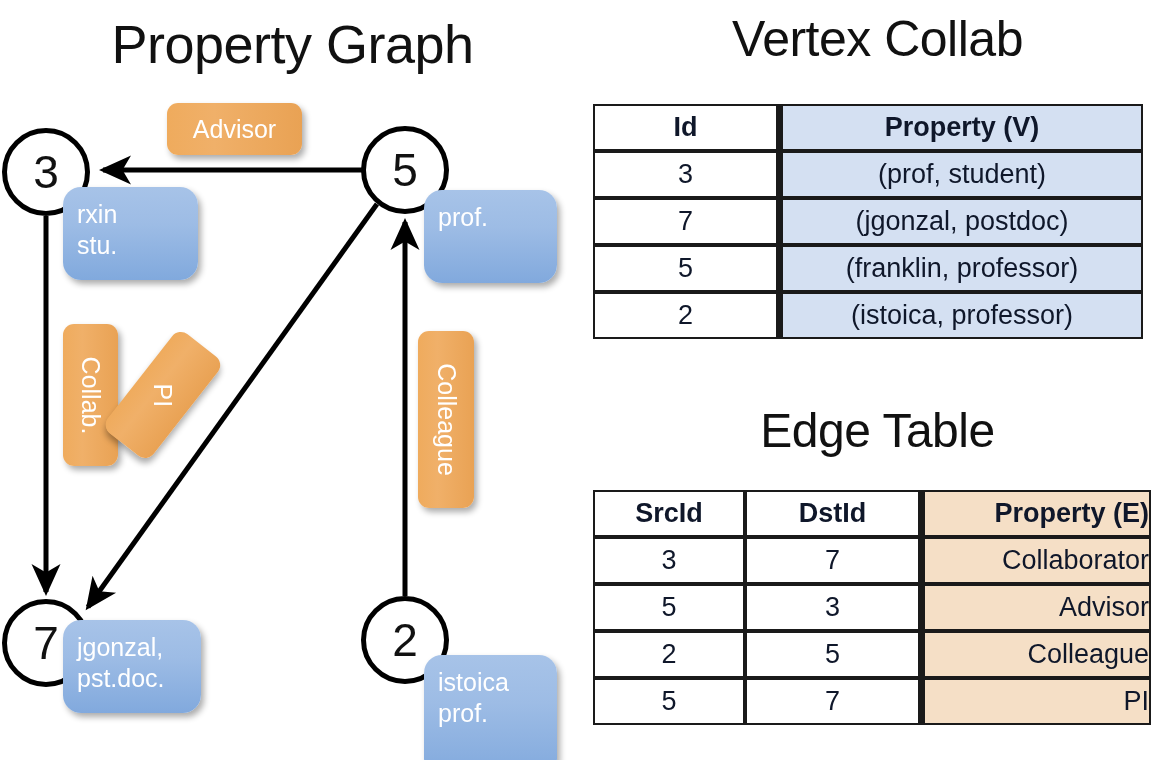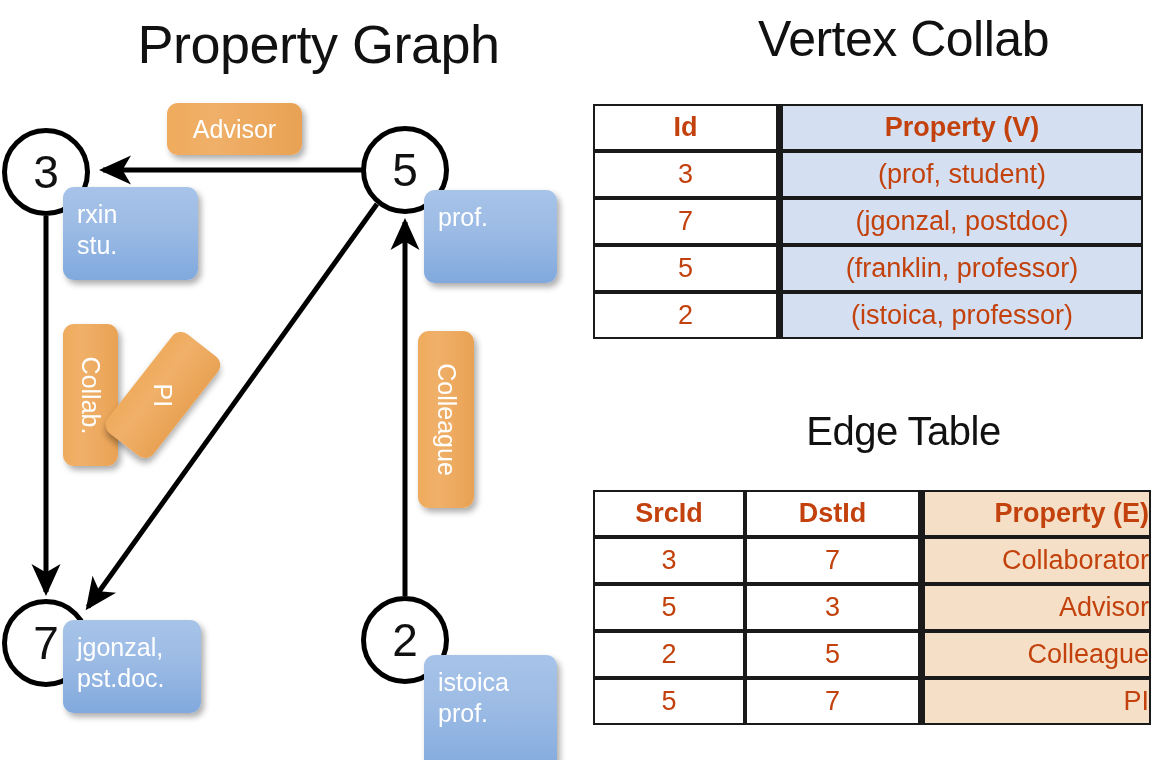--- a/index.html
+++ b/index.html
@@ -14,46 +14,45 @@
 
   
   .title{
     position:absolute;
     font-family:"Liberation Sans",sans-serif;
     font-weight:300;
     color:#111111;
     white-space:nowrap;
     letter-spacing:-0.5px;
     text-align:center;
-    margin-left:26px;
   }
   #title-property-graph{left:0;top:12px;width:585px;font-size:54px;line-height:64px;}
   #title-vertex-table{left:585px;top:8px;width:585px;font-size:50px;line-height:62px;}
-  #title-edge-table{left:585px;top:400px;width:585px;font-size:40px;line-height:62px;}
+  #title-edge-table{left:585px;top:400px;width:585px;font-size:48px;line-height:62px;}
 
   
   #graph-svg{position:absolute;left:0;top:0;width:585px;height:760px;}
 
   
   .node{
     position:absolute;
     border:5px solid #000;
     border-radius:50%;
     background:#fff;
     box-sizing:border-box;
     display:flex;align-items:center;justify-content:center;
     font-size:46px;font-weight:300;color:#111;
     font-family:"Liberation Sans",sans-serif;
     z-index:4;
   }
 
   
   .vbox{
     position:absolute;
-    border-radius:11px;
+    border-radius:18px;
     background:linear-gradient(to bottom,#a7c3e8 0%,#9dbce5 40%,#81a9dd 100%);
     box-shadow:3px 4px 6px rgba(0,0,0,0.33);
     color:#ffffff;
     font-size:25px;
     line-height:31px;
     font-weight:400;
     padding:12px 0 0 14px;
     box-sizing:border-box;
     z-index:6;
     font-family:"Liberation Sans",sans-serif;
@@ -92,21 +91,21 @@
     position:absolute;
     border-collapse:separate;
     border-spacing:0;
     font-family:"Liberation Sans",sans-serif;
   }
   .tbl td,.tbl th{
     border:2px solid #1a1a1a;
     text-align:center;
     font-weight:400;
     font-size:27px;
-    color:#c2410c;
+    color:#0f172a;
     padding:0;
     box-sizing:border-box;
     height:47px;
     vertical-align:middle;
   }
   .tbl th{font-weight:bold;font-size:27px;}
   .tbl .sep{border-left-width:5px;}
   .blue-cell{background:#d4e0f2;}
   .orange-cell{background:#f5dfc6;}
 

